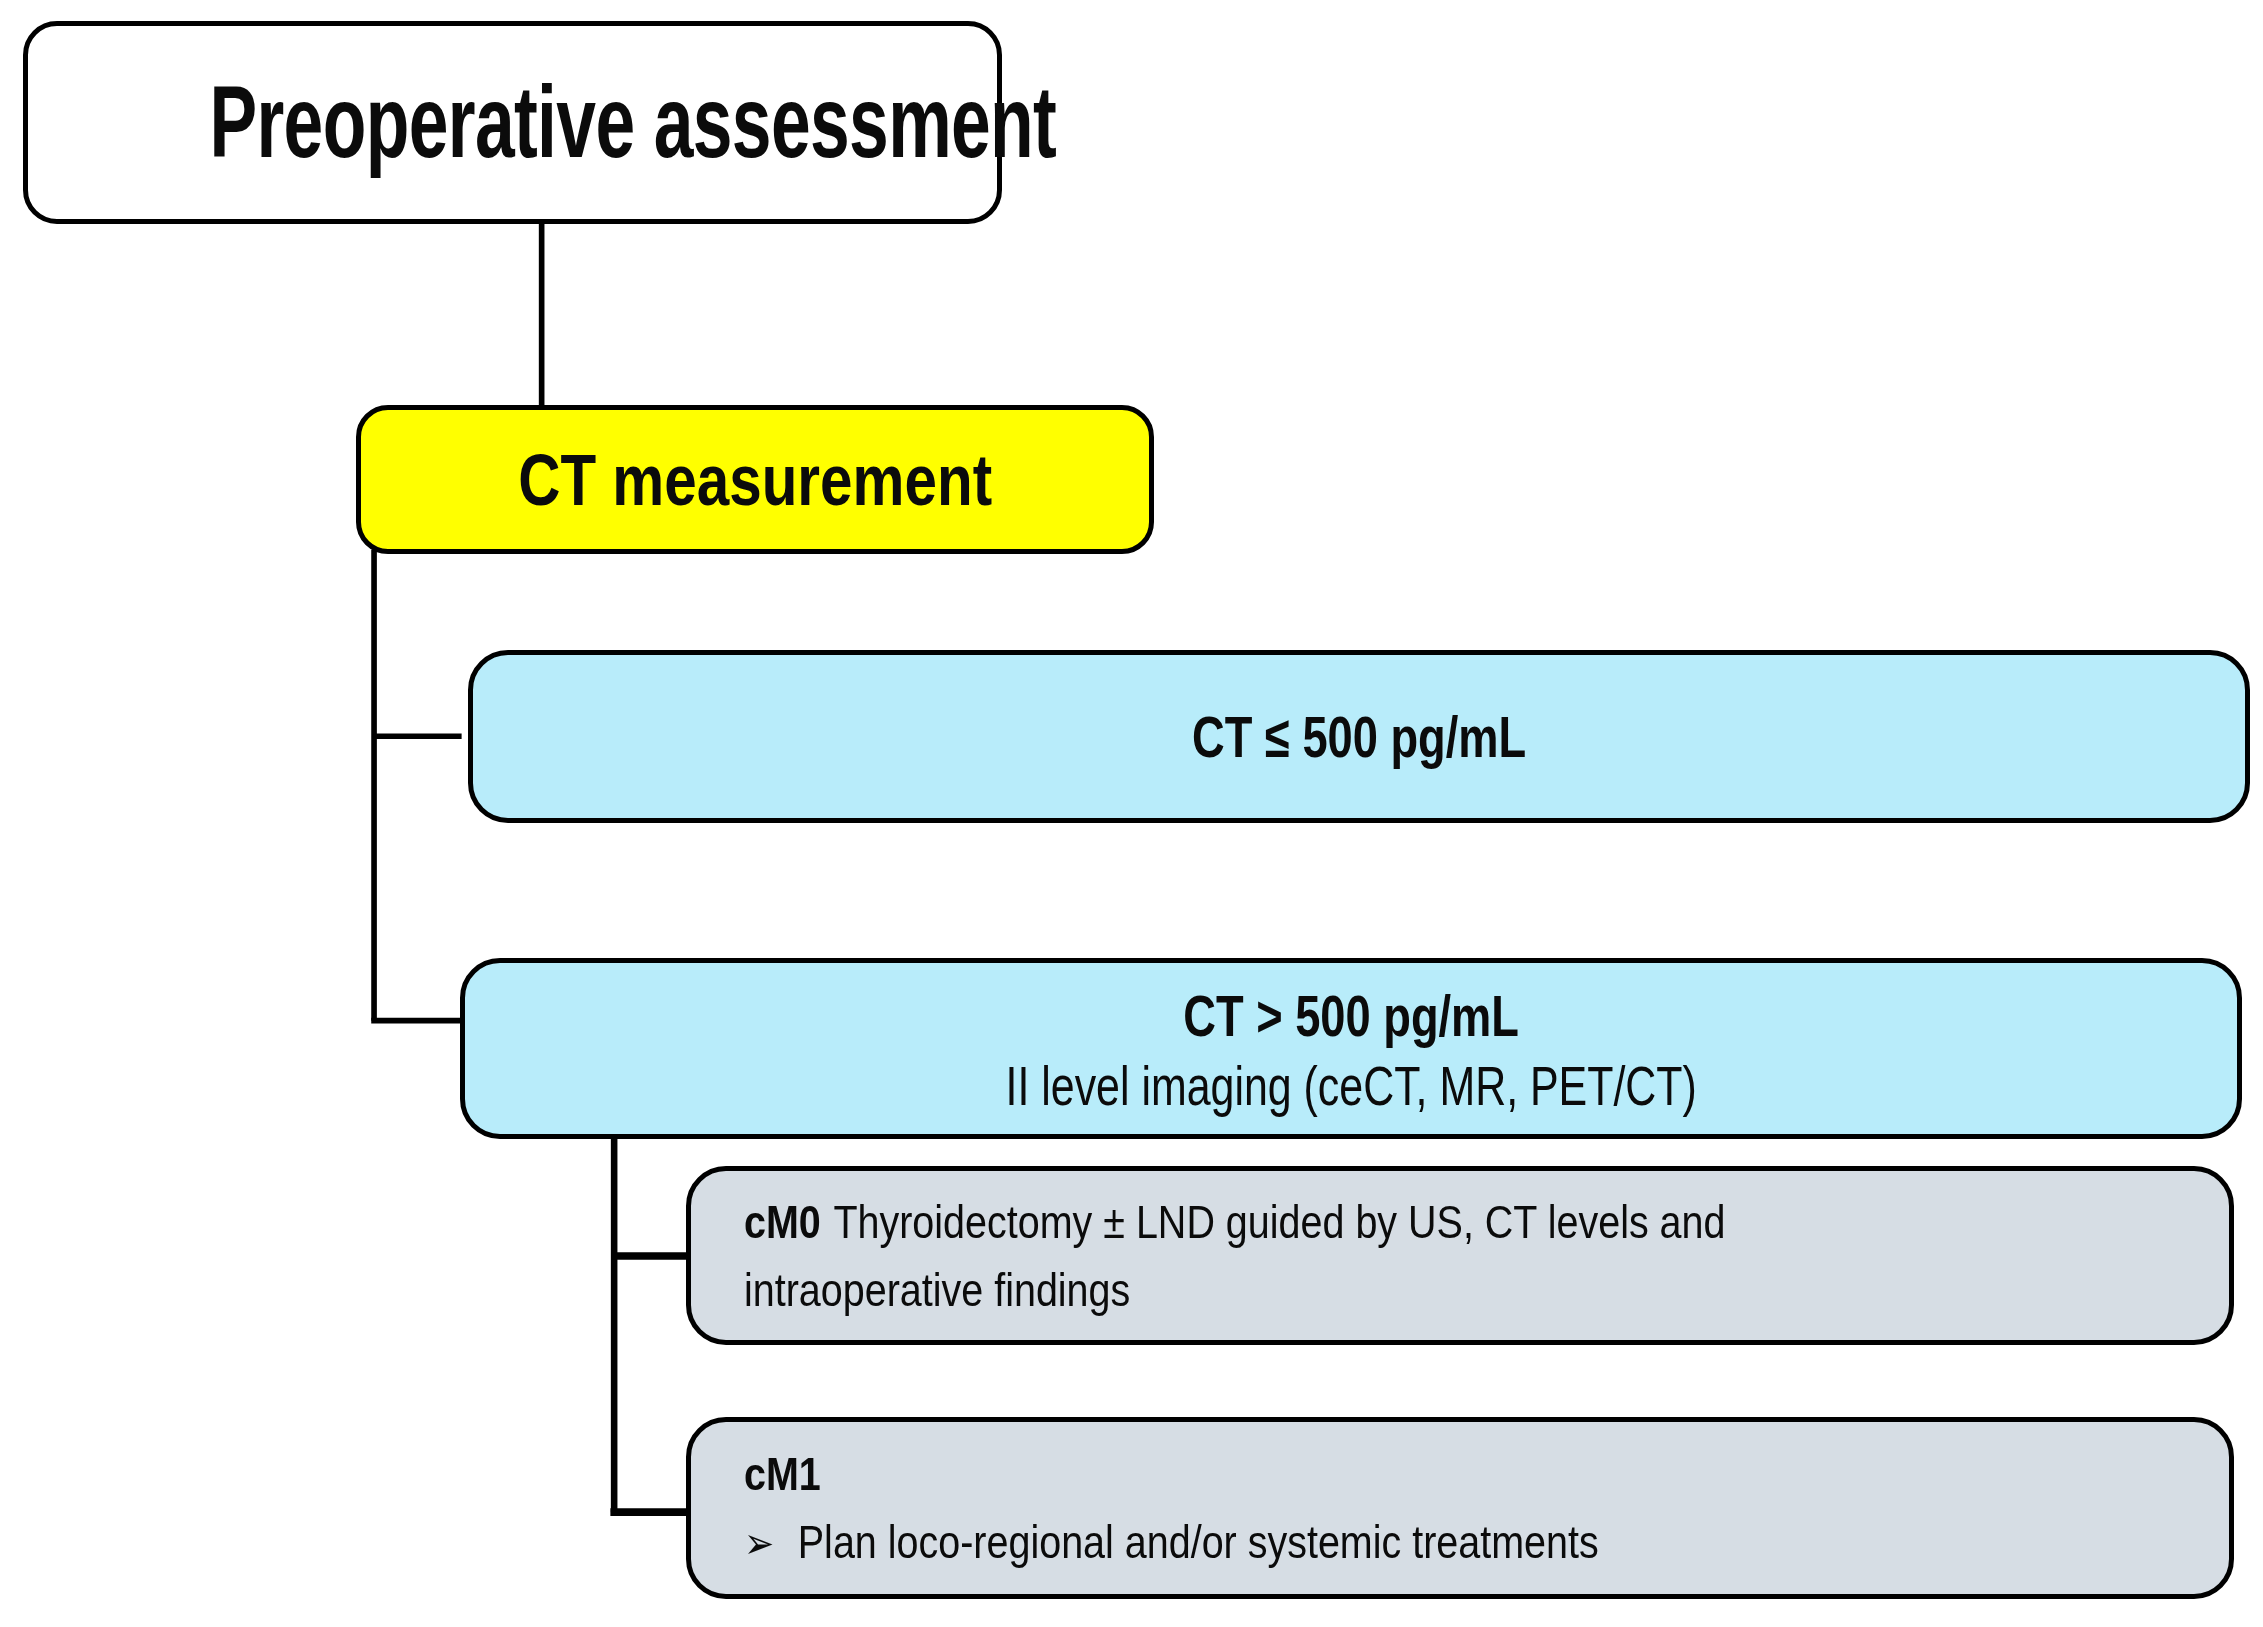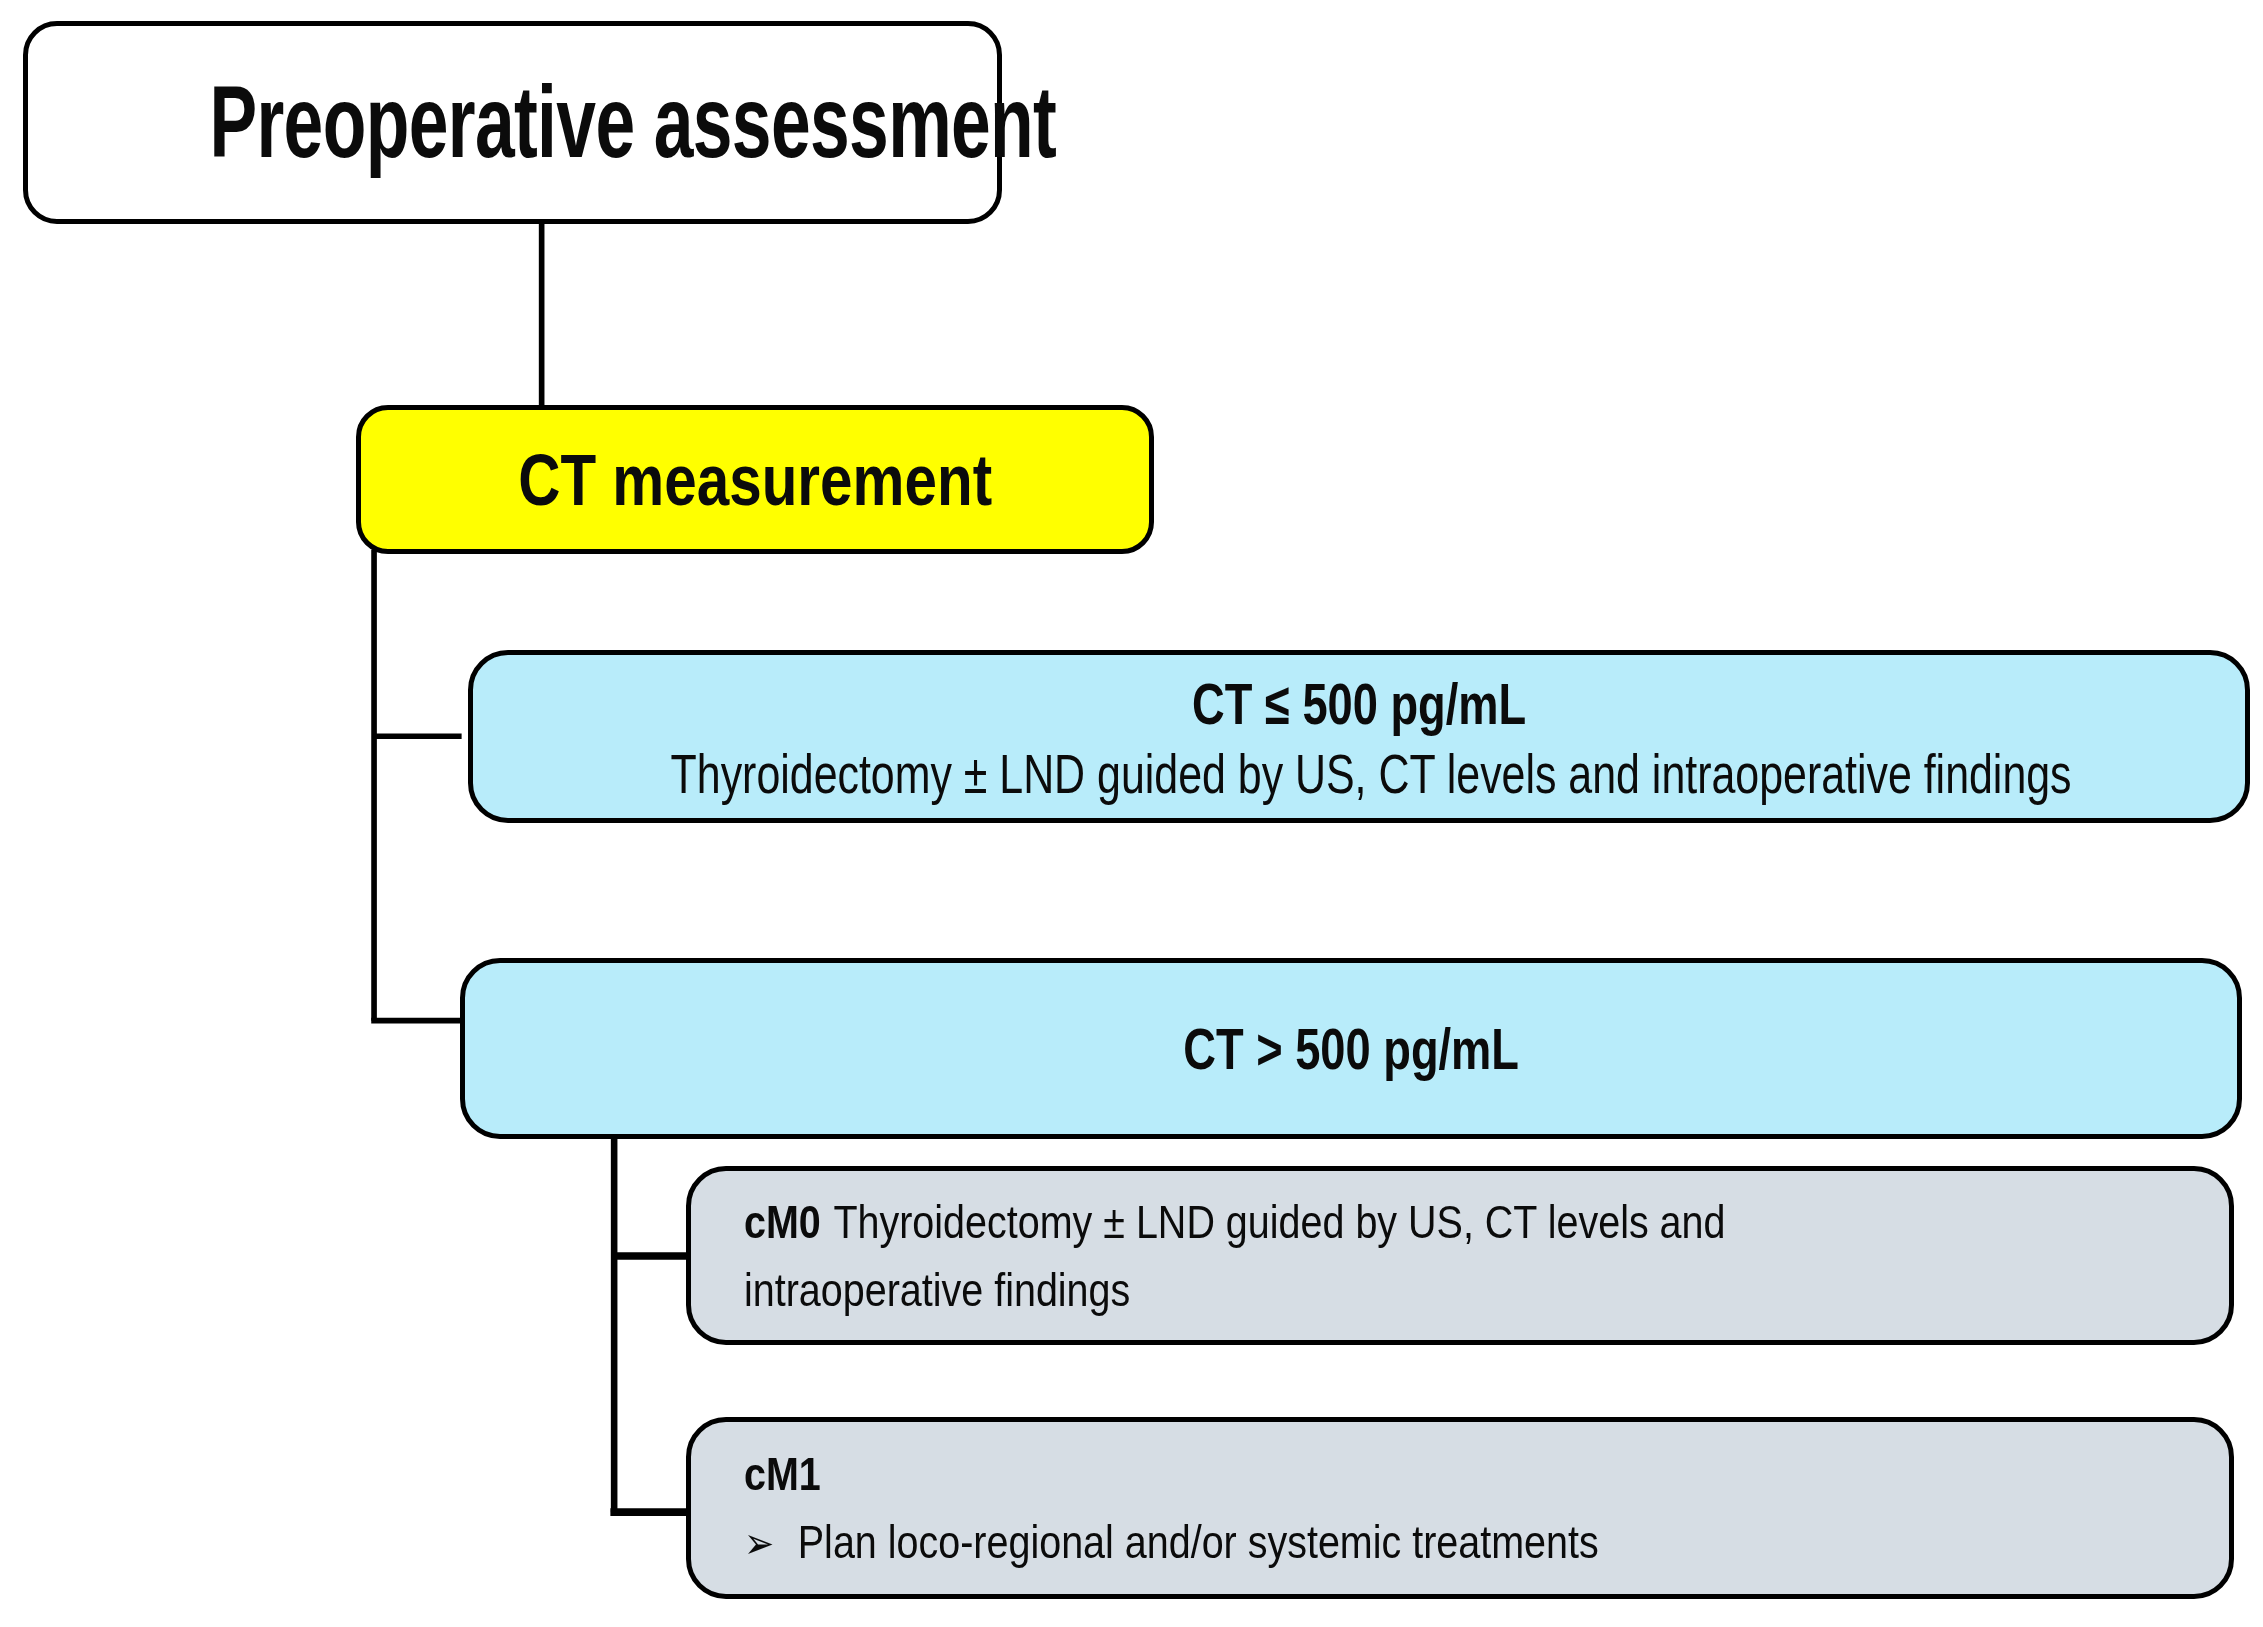--- a/index.html
+++ b/index.html
@@ -90,28 +90,28 @@
   <div class="node" id="node-ctm">
     <div class="line">
       <span class="cond title">CT measurement</span>
     </div>
   </div>
 
   <div class="node" id="node-ctlow">
     <div class="line">
       <span class="cond blue-title">CT ≤ 500 pg/mL</span>
     </div>
-    <div class="line">
-      <span class="cond blue-body">Thyroidectomy ± LND guided by US, CT levels and intraoperative findings</span>
-    </div>
   </div>
 
   <div class="node" id="node-cthigh">
     <div class="line">
       <span class="cond blue-title">CT &gt; 500 pg/mL</span>
+    </div>
+    <div class="line">
+      <span class="cond blue-body">II level imaging (ceCT, MR, PET/CT)</span>
     </div>
   </div>
 
   <div class="node left-align" id="node-cm0">
     <div class="line gray-line">
       <span class="cond">
         <span class="prefix">cM0</span><span>Thyroidectomy ± LND guided by US, CT levels and</span>
       </span>
     </div>
     <div class="line gray-line">

